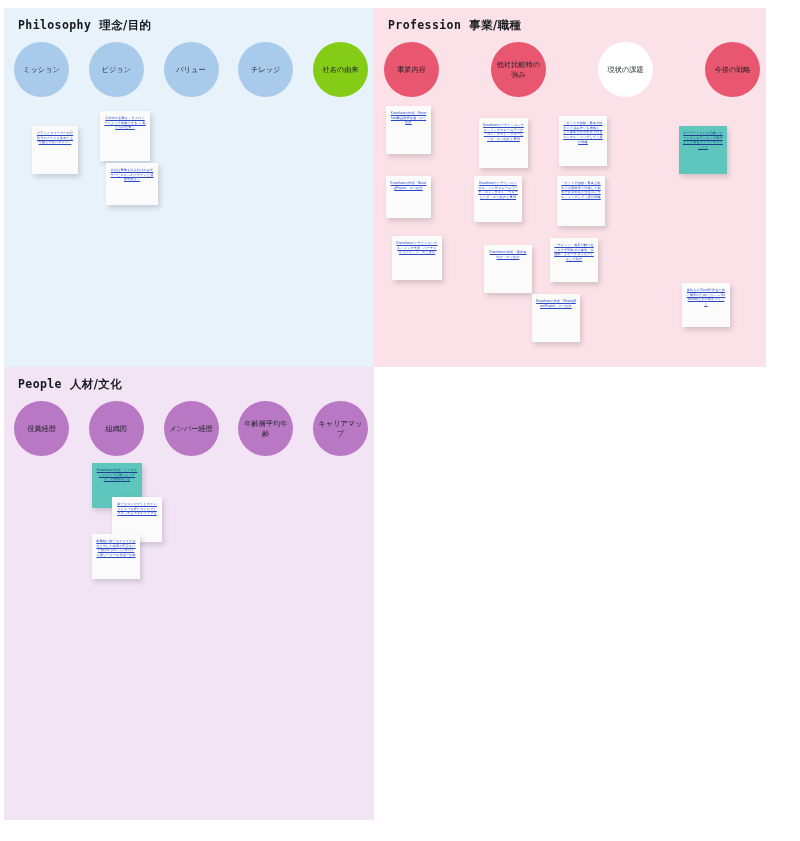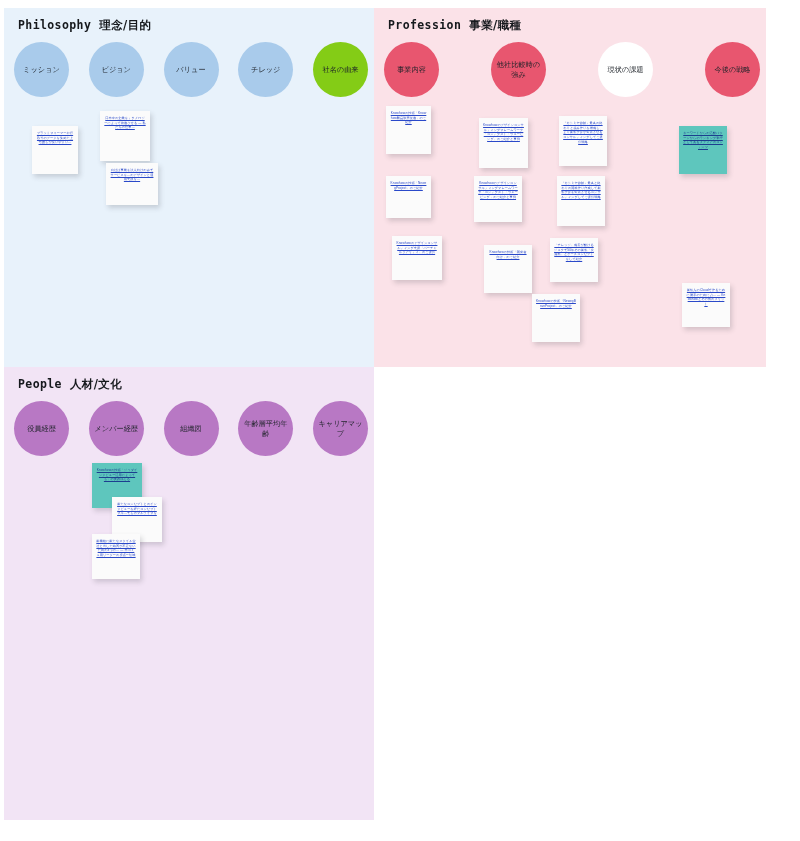--- a/index.html
+++ b/index.html
@@ -102,22 +102,22 @@
         </div>
       </div>
   </div>
 
   <div class="quad" id="q2" style="background: rgb(242, 228, 245);">
     <div class="q-title">
       <span>People</span><span class="jp">人材/文化</span>
     </div>
     <div class="circles">
         <div class="circle" style="background: rgb(184, 120, 196);">役員経歴</div>
+        <div class="circle" style="background: rgb(184, 120, 196);">組織図</div>
         <div class="circle" style="background: rgb(184, 120, 196);">メンバー経歴</div>
-        <div class="circle" style="background: rgb(184, 120, 196);">組織図</div>
         <div class="circle" style="background: rgb(184, 120, 196);">年齢層平均年齢</div>
         <div class="circle" style="background: rgb(184, 120, 196);">キャリアマップ</div>
       </div>
     <div class="notes">
         <div class="note teal" style="left: 88px; top: 96px; width: 50px; height: 45px;">
           <span>Knowhowの技術「ジョブインタビュー活用によっても」の実践感じる</span>
         </div>
         <div class="note white" style="left: 108px; top: 130px; width: 50px; height: 45px;">
           <span>新たなコンセプトとのインタビューを経たコンセプトフル…でものフルライフを</span>
         </div>

